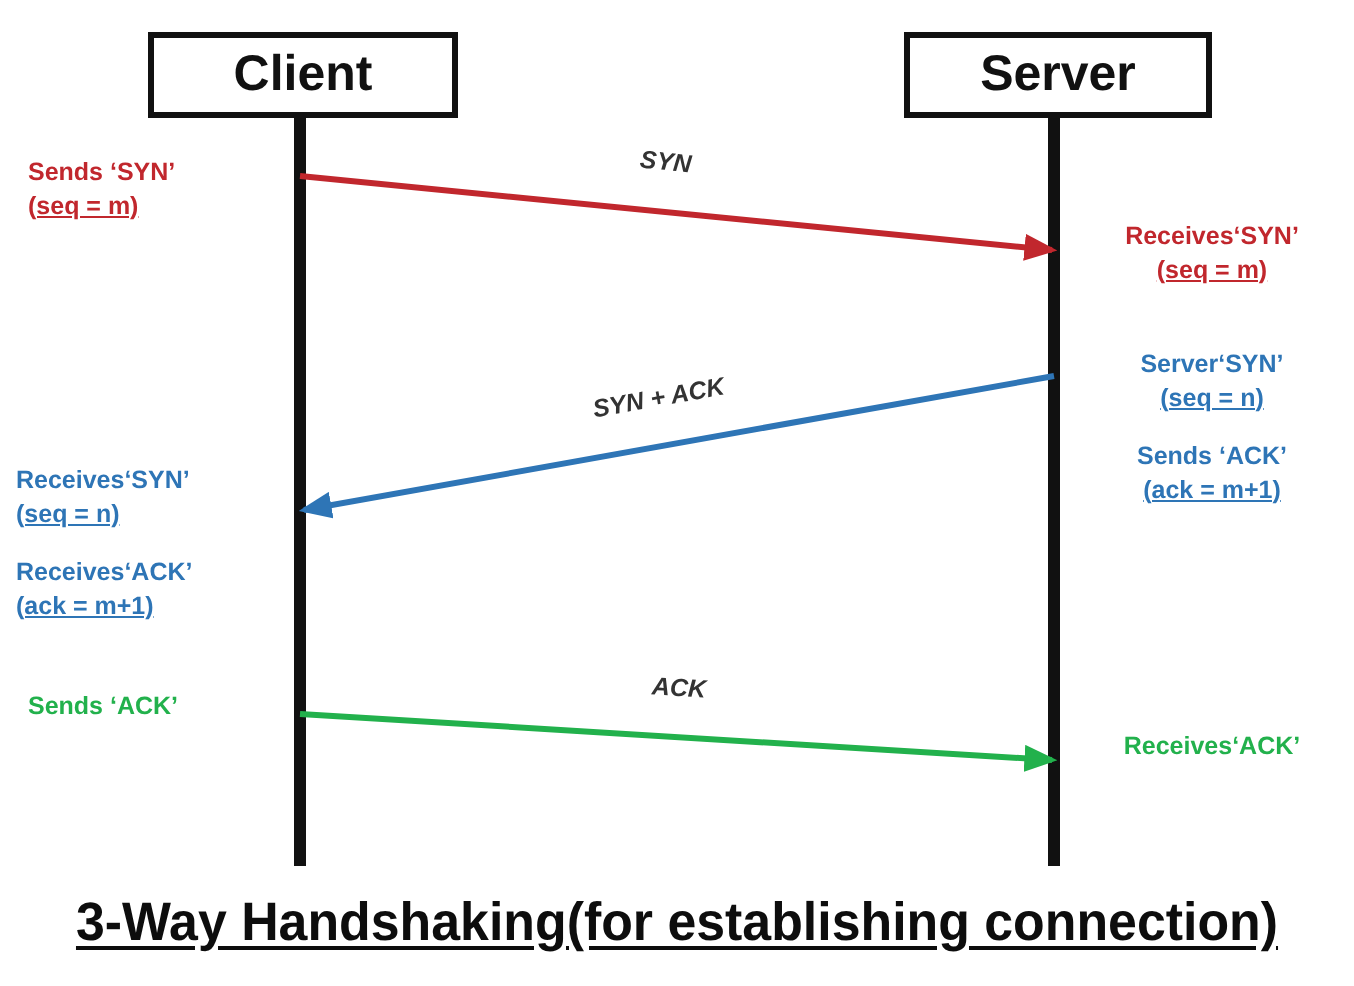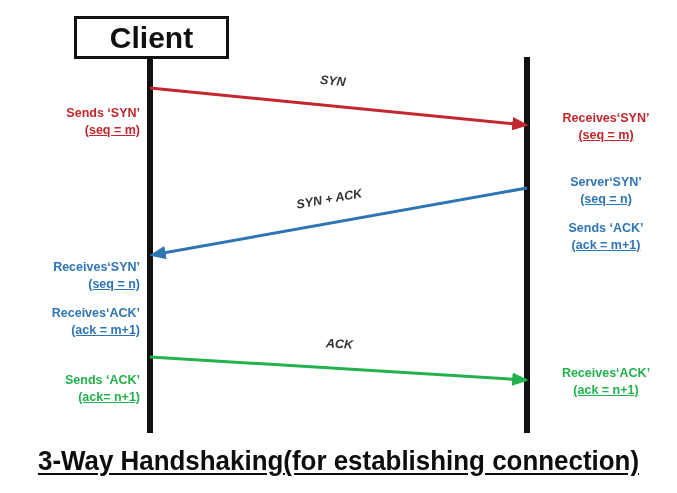--- a/index.html
+++ b/index.html
@@ -22,21 +22,21 @@
   .node-box {
     position: absolute;
     box-sizing: border-box;
     border: 3px solid #111111;
     background: #ffffff;
     display: flex;
     align-items: center;
     justify-content: center;
   }
   .node-box .node-label {
-    font-size: 30px;
+    font-size: 25px;
     font-weight: bold;
     color: #111111;
     letter-spacing: 0px;
     line-height: 1;
   }
   #client-box { left: 74px;  top: 16px; width: 155px; height: 43px; }
   #server-box { left: 452px; top: 16px; width: 154px; height: 43px; }
 
   
   .lifeline {
@@ -65,21 +65,21 @@
     line-height: 1.32;
     text-align: center;
     white-space: nowrap;
   }
   .annot .l2 { display: block; text-decoration: underline; }
   .annot.red   { color: #C1272D; }
   .annot.blue  { color: #2E75B6; }
   .annot.green { color: #22B14C; }
 
   
-  .annot.left-col  { text-align: right; margin-top: 27px; }
+  .annot.left-col  { text-align: left; }
   .annot.right-col { text-align: center; }
 
   
   .proto-label {
     position: absolute;
     font-size: 12.5px;
     font-weight: bold;
     color: #333333;
     font-style: italic;
     white-space: nowrap;
@@ -103,20 +103,23 @@
     white-space: nowrap;
   }
 </style>
 </head>
 <body>
 
 <div id="stage">
 
   <div class="node-box" id="client-box">
     <span class="node-label">Client</span>
+  </div>
+  <div class="node-box" id="server-box">
+    <span class="node-label">Server</span>
   </div>
 
   <div class="lifeline" id="client-lifeline"></div>
   <div class="lifeline" id="server-lifeline"></div>
 
   <svg id="arrow-layer" viewBox="0 0 677 493" xmlns="http://www.w3.org/2000/svg">
     <defs>
       <marker id="head-red" markerWidth="5.5" markerHeight="4.5" refX="4.6" refY="2.25" orient="auto" markerUnits="strokeWidth">
         <path d="M0,0 L5.5,2.25 L0,4.5 z" fill="#C1272D"></path>
       </marker>
@@ -166,23 +169,21 @@
     <span class="l2">(seq = n)</span>
   </div>
 
   <div class="annot blue left-col" style="left: 8px; top: 278px; width: 132px;">
     <span class="l1">Receives‘ACK’</span>
     <span class="l2">(ack = m+1)</span>
   </div>
 
   <div class="annot green left-col" style="left: 14px; top: 345px; width: 126px;">
     <span class="l1">Sends ‘ACK’</span>
-    <span class="l2">(ack= n+1)</span>
   </div>
 
   <div class="annot green right-col" style="left: 541px; top: 365px; width: 130px;">
     <span class="l1">Receives‘ACK’</span>
-    <span class="l2">(ack = n+1)</span>
   </div>
 
   <div id="caption">3-Way Handshaking(for establishing connection)</div>
 
 </div>
 
 </body></html>

